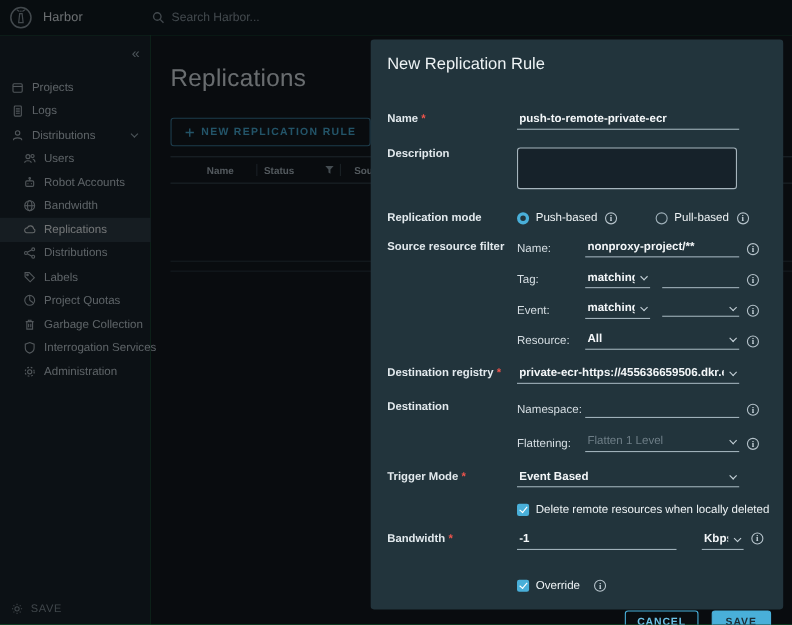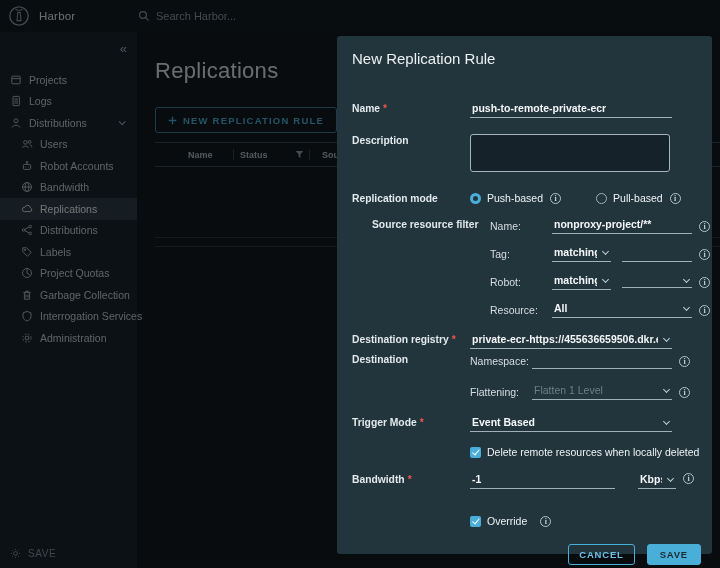--- a/index.html
+++ b/index.html
@@ -113,21 +113,21 @@
   .modal-footer { display:flex; justify-content:flex-end; gap:12px; margin-top:17px; }
   .btn-cancel { height:21px; padding:0 10px; background:transparent; border:1px solid #49afd9;
                 color:#6cc2e6; font-size:9.5px; font-weight:700; letter-spacing:.8px;
                 border-radius:3px; font-family:inherit; cursor:pointer; }
   .btn-save { height:21px; padding:0 12px; background:#49afd9; border:1px solid #49afd9;
               color:#1c2b33; font-size:9.5px; font-weight:700; letter-spacing:.8px;
               border-radius:3px; font-family:inherit; cursor:pointer; }
 
   
   .mt-name { margin-top:35px; } .mt-desc { margin-top:16px; } .mt-mode { margin-top:20px; }
-  .mt-src { margin-top:14px;margin-left:20px; } .mt-dreg { margin-top:15px; } .mt-dest { margin-top:4px; }
+  .mt-src { margin-top:14px; } .mt-dreg { margin-top:15px; } .mt-dest { margin-top:15px; }
   .mt-trig { margin-top:16px; } .mt-delc { margin-top:14px; } .mt-bw { margin-top:15px; }
   .mt-ovr { margin-top:26px; }
   .ns-gap { margin-bottom:15px; }
 </style>
 </head>
 <body>
 
 <div class="screen">
 
   <header class="topbar">
@@ -335,21 +335,21 @@
           <div class="split">
             <div class="usel small">
                 <span class="val">matching</span>
                 <span class="caret"></span>
               </div>
             <input class="uinput grow" value="" style="">
           </div>
           <span class="info-icon">i</span>
         </div>
         <div class="subrow">
-          <span class="sublabel">Robot:</span>
+          <span class="sublabel">Event:</span>
           <div class="split">
             <div class="usel small">
                 <span class="val">matching</span>
                 <span class="caret"></span>
               </div>
             <div class="usel grow">
                 <span class="val"></span>
                 <span class="caret"></span>
               </div>
           </div>

